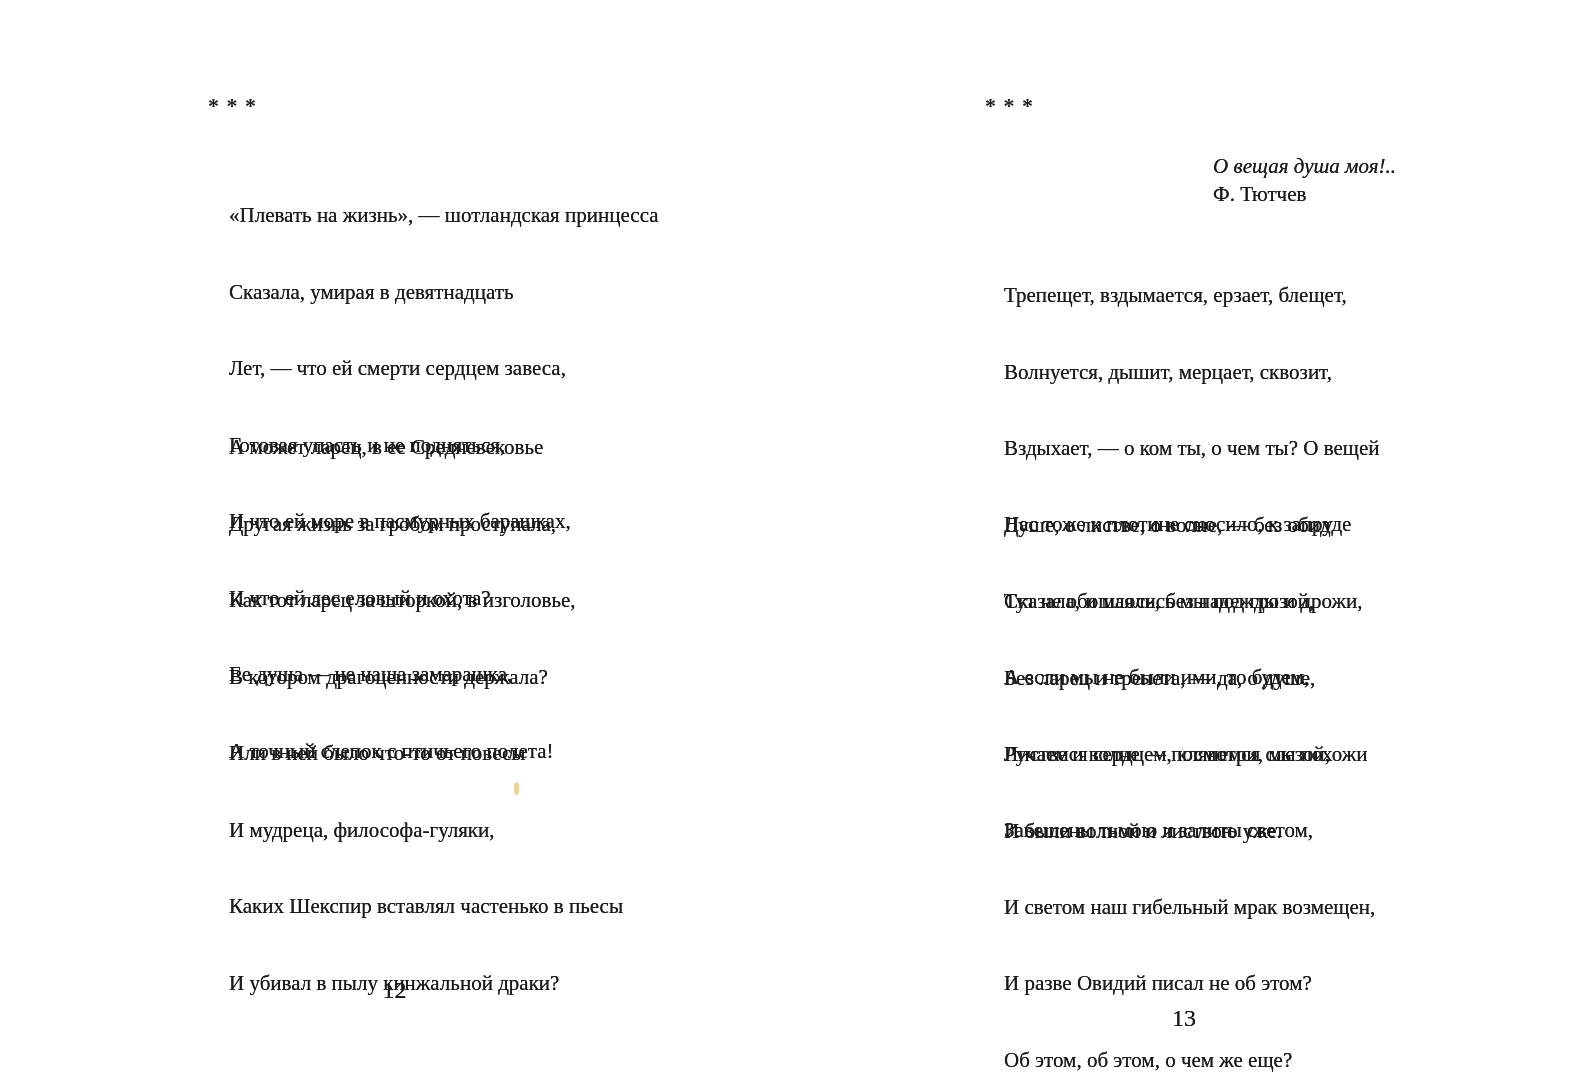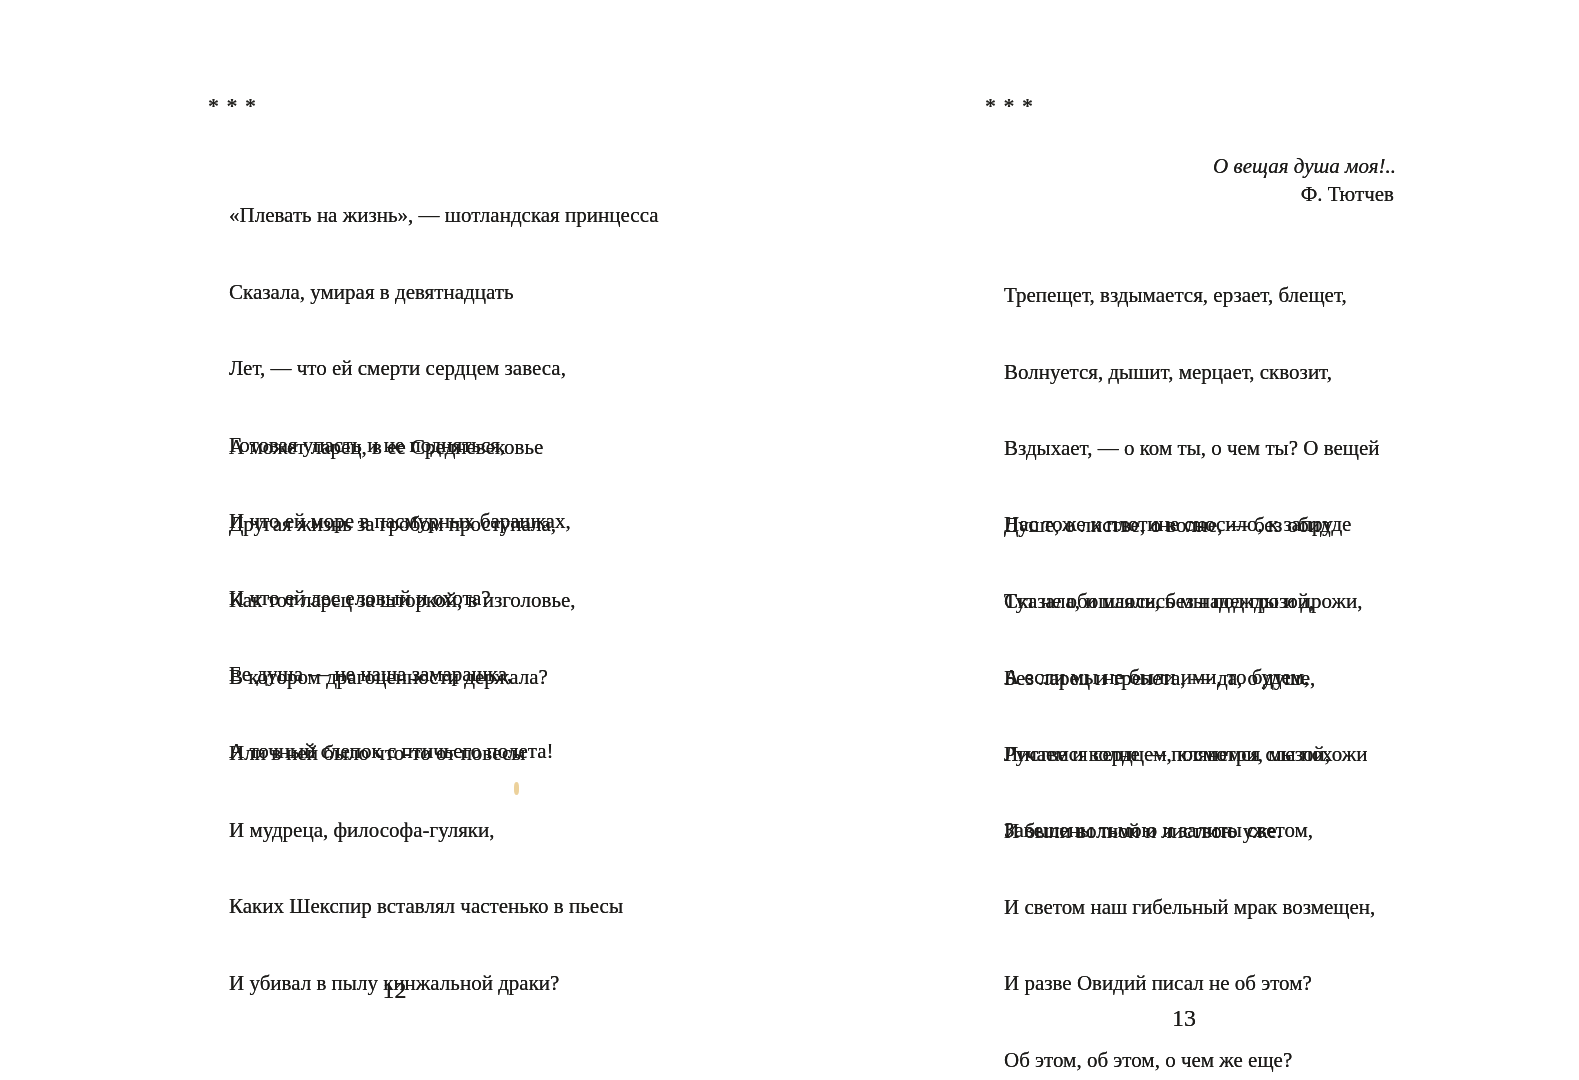--- a/index.html
+++ b/index.html
@@ -49,21 +49,20 @@
 
   .page-left  .stanza-1 { top: 152px; }
   .page-left  .stanza-2 { top: 384px; }
   .page-right .stanza-1 { top: 232px; }
   .page-right .stanza-2 { top: 461px; }
 
   .epigraph {
     position: absolute;
     top: 152px;
     right: 183px;          
-    text-align: right;
     font-size: 21px;
     line-height: 28px;
     text-shadow: 0 0 0.4px currentColor;
   }
   .epigraph .quote { font-style: italic; }
   .epigraph .attribution { font-style: normal; padding-right: 2px; }
 
   .page-number {
     position: absolute;
     width: 100%;

